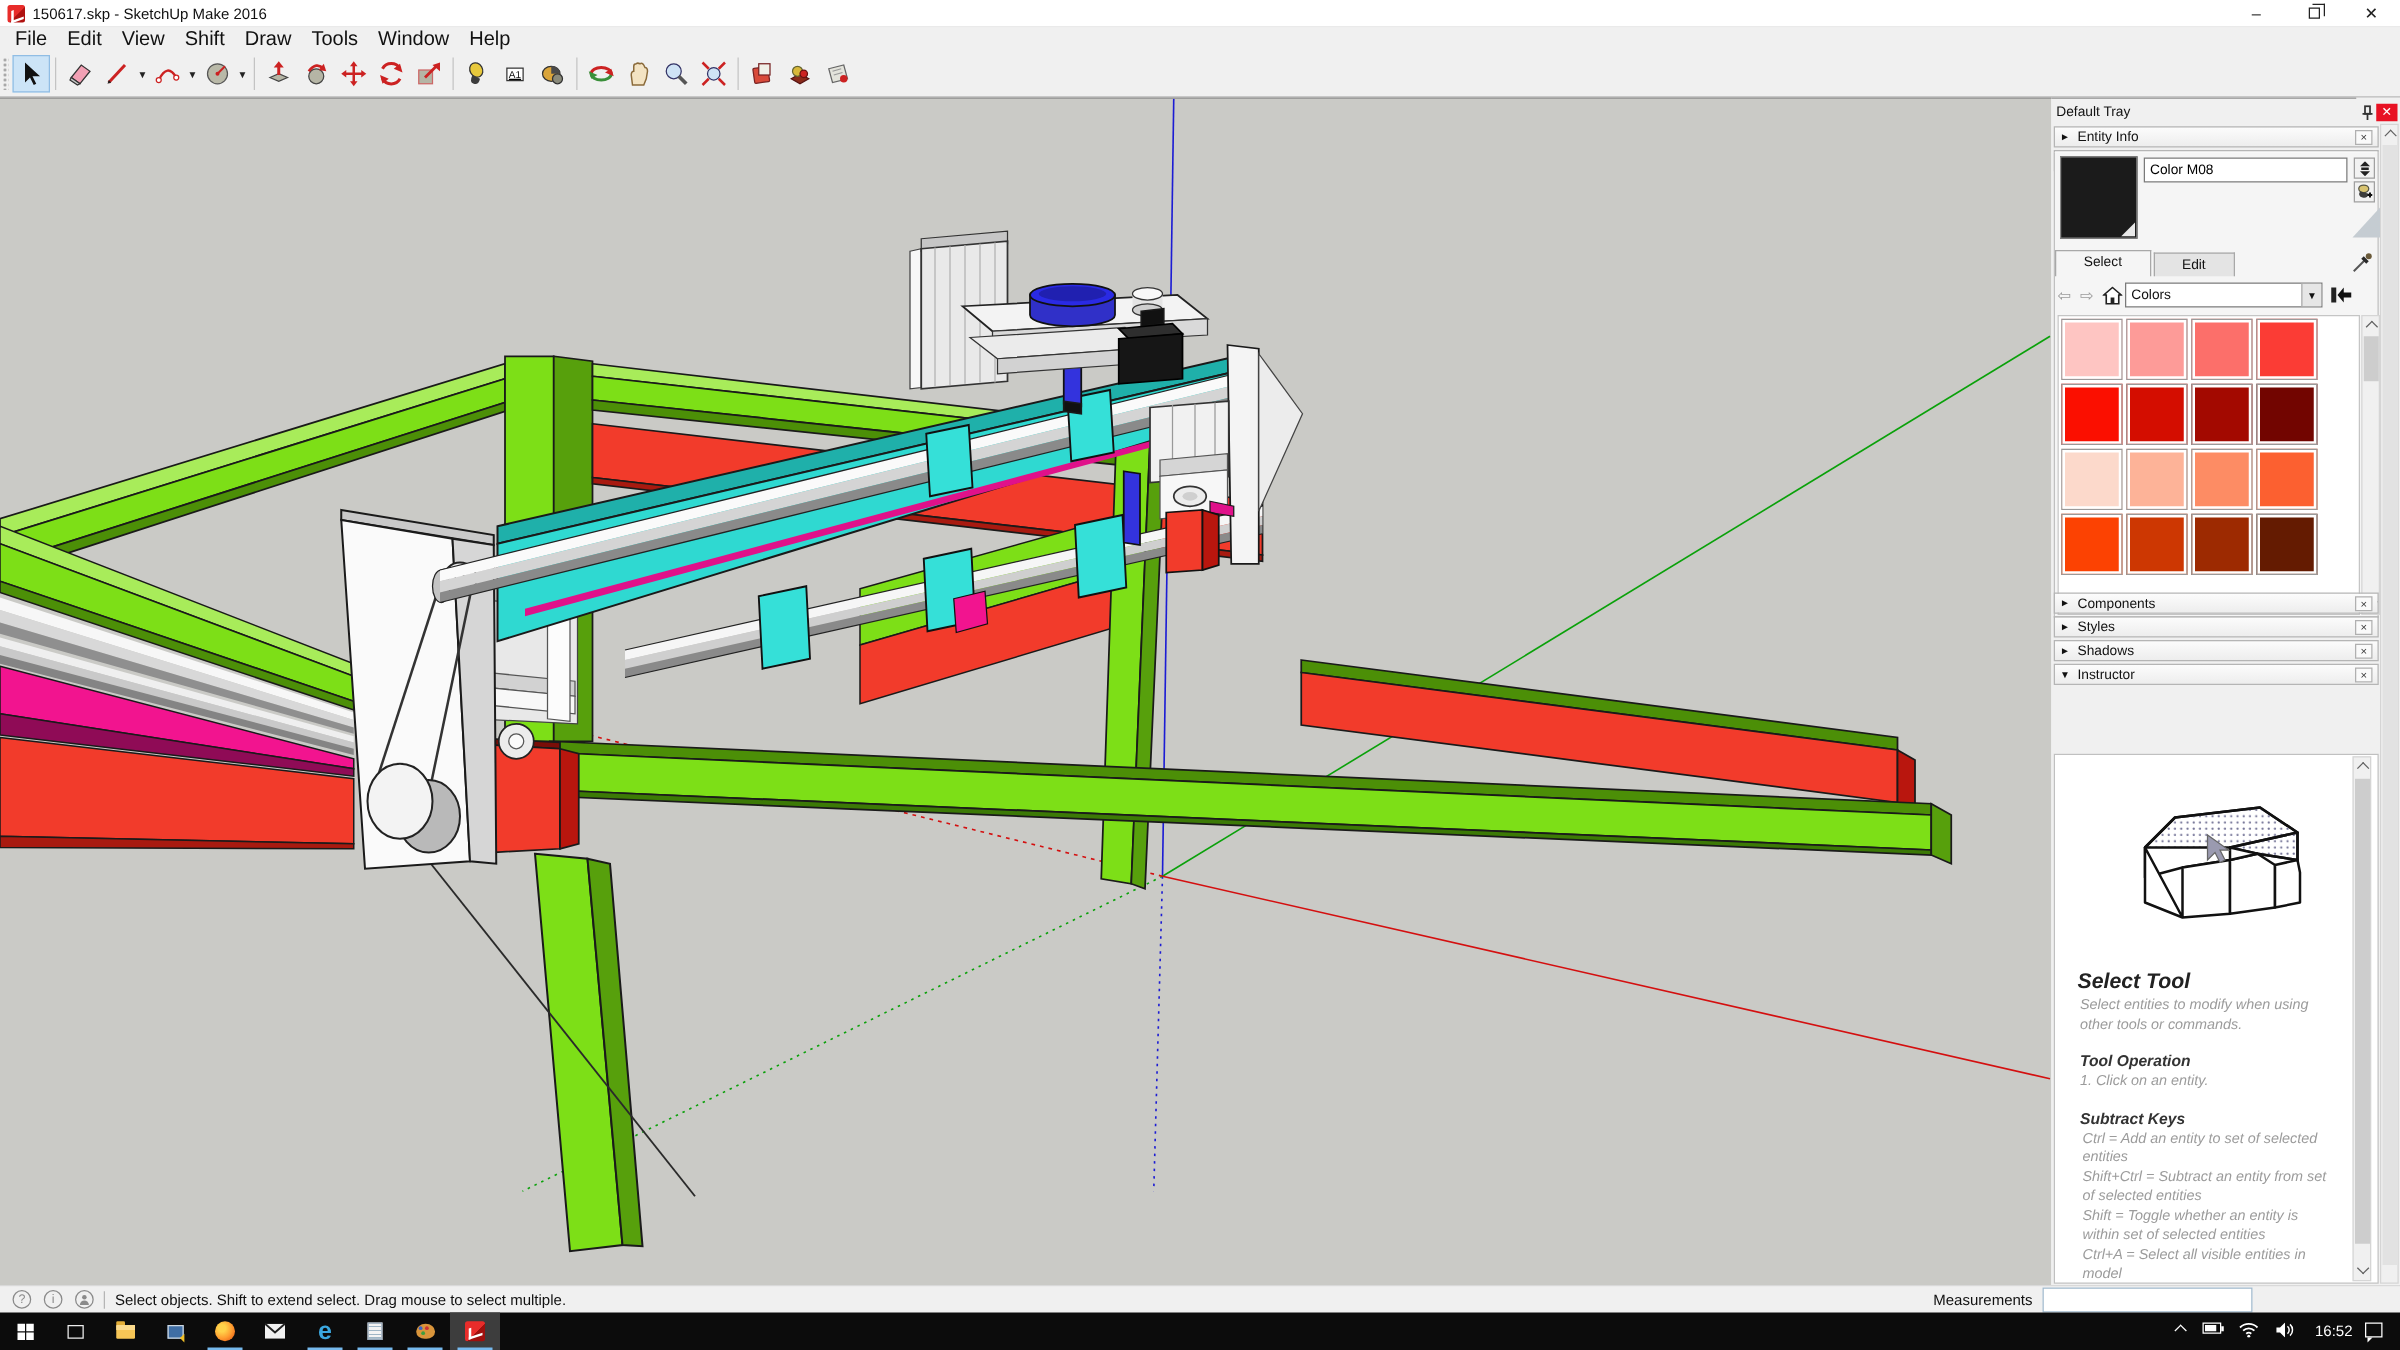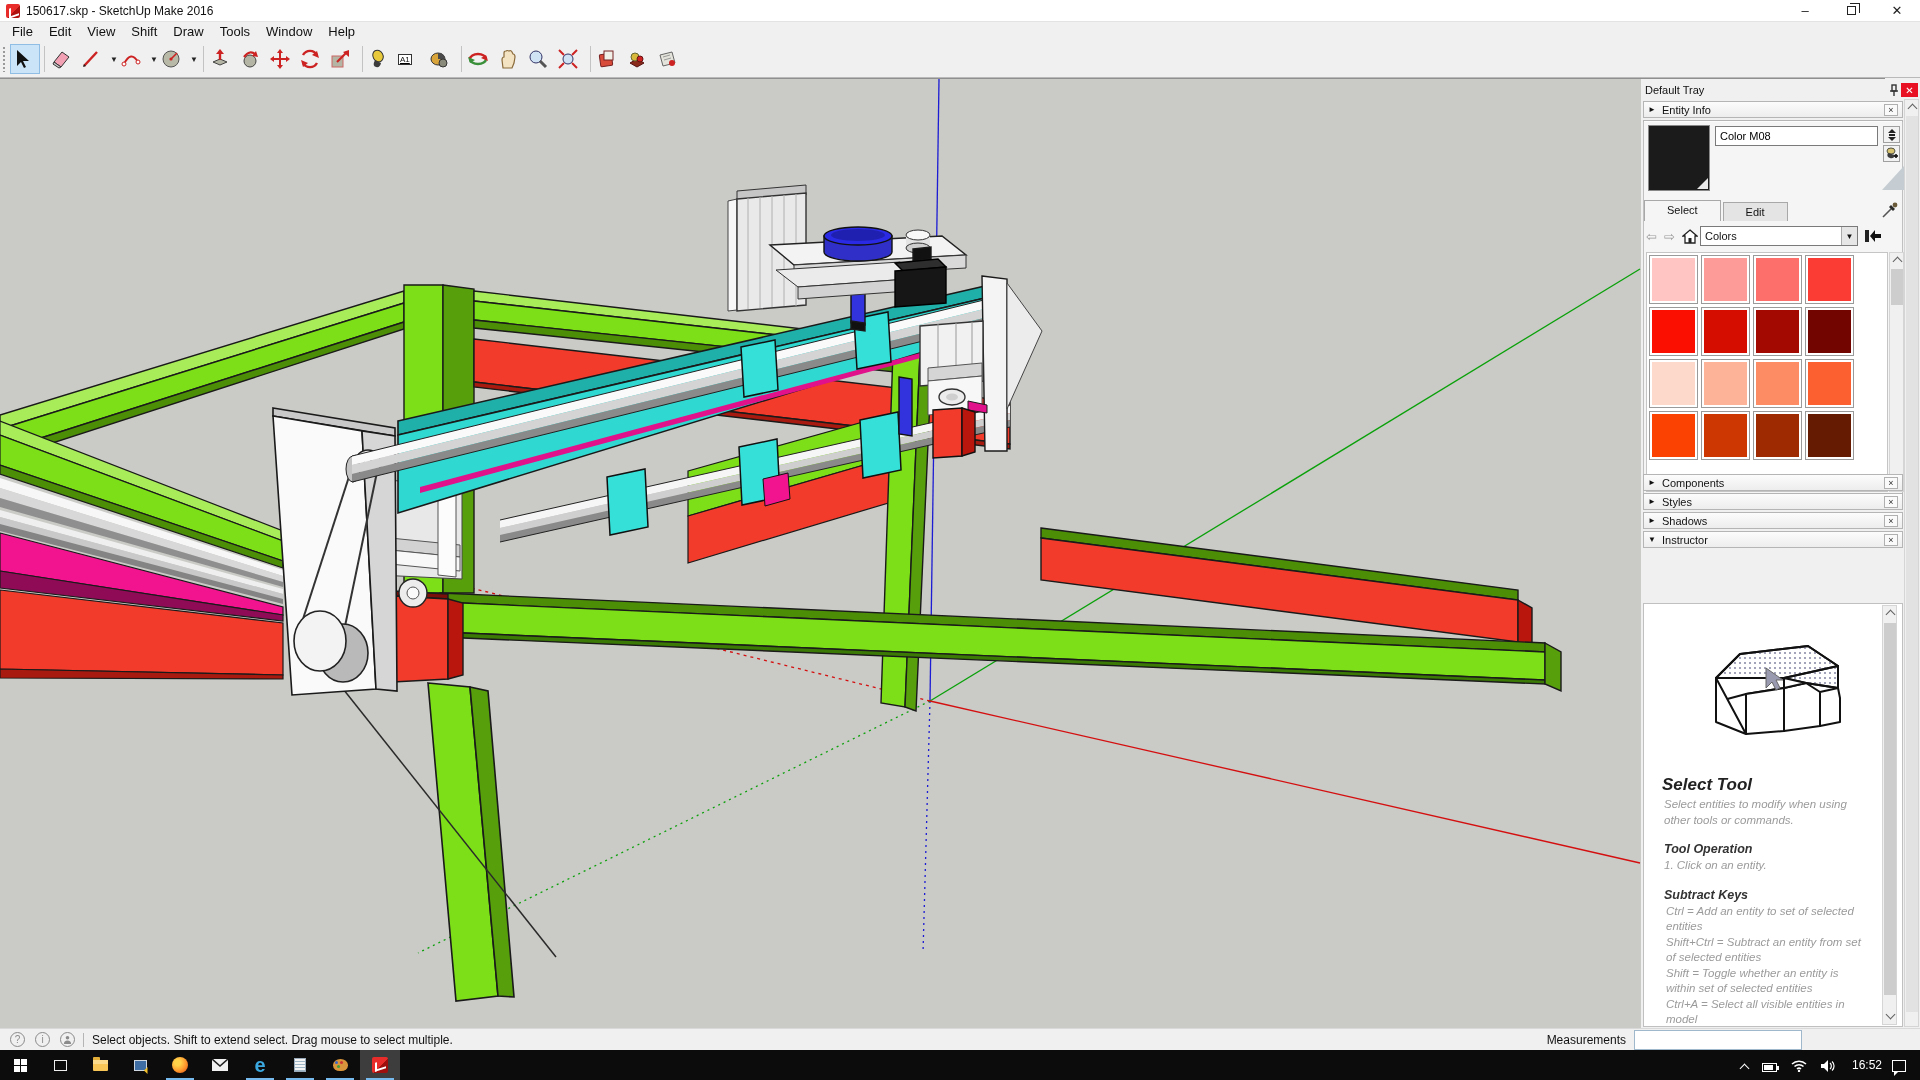--- a/index.html
+++ b/index.html
@@ -18,29 +18,29 @@
   .caption-btns { margin-left:auto; display:flex; }
   .cap-btn { width:46px; height:22px; display:flex; align-items:center; justify-content:center;
     font-size:13px; color:#222; }
   .restore-glyph { width:9px; height:9px; border:1px solid #222; position:relative; }
   .restore-glyph::before{ content:""; position:absolute; left:2px; top:-4px; width:9px; height:9px;
     border:1px solid #222; border-left:none; border-bottom:none; }
 
   
   #menubar { left:0; top:22px; width:1920px; height:19px; background:#f0f0f0;
     display:flex; align-items:center; padding-left:4px; }
-  .menu-item { font-size:13px; color:#111; padding:2px 8px; }
+  .menu-item { font-size:16px; color:#111; padding:2px 8px; }
 
   
   #toolbar { left:0; top:41px; width:1920px; height:37px; background:#f0f0f0;
     border-bottom:1px solid #b9b9b9; display:flex; align-items:center; }
   .grip { width:5px; height:26px; margin:0 3px 0 2px;
     background-image:radial-gradient(#9a9a9a 1px, transparent 1.2px);
     background-size:4px 4px; }
-  .tbtn { width:30px; height:30px; display:flex; align-items:center; 
+  .tbtn { width:30px; height:30px; display:flex; align-items:center; justify-content:center;
     border:1px solid transparent;text-decoration:underline; }
   .tbtn.active { background:#cce4f7; border-color:#90bde4; }
   .tb-sep { width:1px; height:26px; background:#c3c3c3; margin:0 4px; }
   .drop { width:10px; font-size:8px; color:#222; text-align:center; }
   .text-tool-box { font-size:8px; border:1px solid #333; padding:0 1px; background:#fff; color:#111;}
 
   
   #viewport { left:0; top:78px; width:1641px; height:950px; background:#cacac6;
     border-top:1px solid #8f8f8f; }
 
@@ -130,21 +130,21 @@
   .palette { width:15px; height:12px; background:#d9953b; border-radius:50% 50% 45% 45%; position:relative; }
   .palette::before { content:""; position:absolute; left:2px; top:2px; width:3px; height:3px;
     border-radius:50%; background:#3c66c4; box-shadow:5px 0 0 #cc3333, 2px 4px 0 #3e9e3e; }
   .installer { width:13px; height:11px; border:1.4px solid #cfd8e0; background:#3f6ea5; position:relative; }
   .installer::after { content:""; position:absolute; right:-4px; bottom:-3px; width:0; height:0;
     border-left:5px solid #f2c028; border-top:5px solid transparent; transform:rotate(45deg); }
   .su-task { width:16px; height:16px; border-radius:2px;
     background:linear-gradient(135deg,#e82c2a 55%, #9e100e 56%); position:relative; }
   .su-task::after { content:""; position:absolute; left:3px; top:4px; width:9px; height:7px;
     border-left:2.4px solid #fff; border-bottom:2.4px solid #fff; transform:skewY(-18deg); }
-  #sys-tray { margin-left:auto; display:flex; align-items:flex-end; color:#fff; }
+  #sys-tray { margin-left:auto; display:flex; align-items:flex-start; color:#fff; }
   #sys-tray .g { margin:0 7px; display:flex; align-items:center; }
   #clock { font-size:12px; margin:0 10px; }
   .ac-box { width:14px; height:12px; border:1.4px solid #fff; position:relative; margin-right:14px;}
   .ac-box::after { content:""; position:absolute; left:1px; bottom:-5px; width:0; height:0;
     border-top:4px solid #fff; border-right:4px solid transparent; }
   .chev-up-w { width:7px; height:7px; border-right:1.6px solid #fff; border-bottom:1.6px solid #fff;
     transform:rotate(-135deg); margin-top:3px; }
   .battery { width:15px; height:9px; border:1.2px solid #fff; position:relative; }
   .battery::after { content:""; position:absolute; right:-3px; top:2px; width:2px; height:4px; background:#fff; }
   .battery::before { content:""; position:absolute; left:1px; top:1px; bottom:1px; width:9px; background:#fff; }

